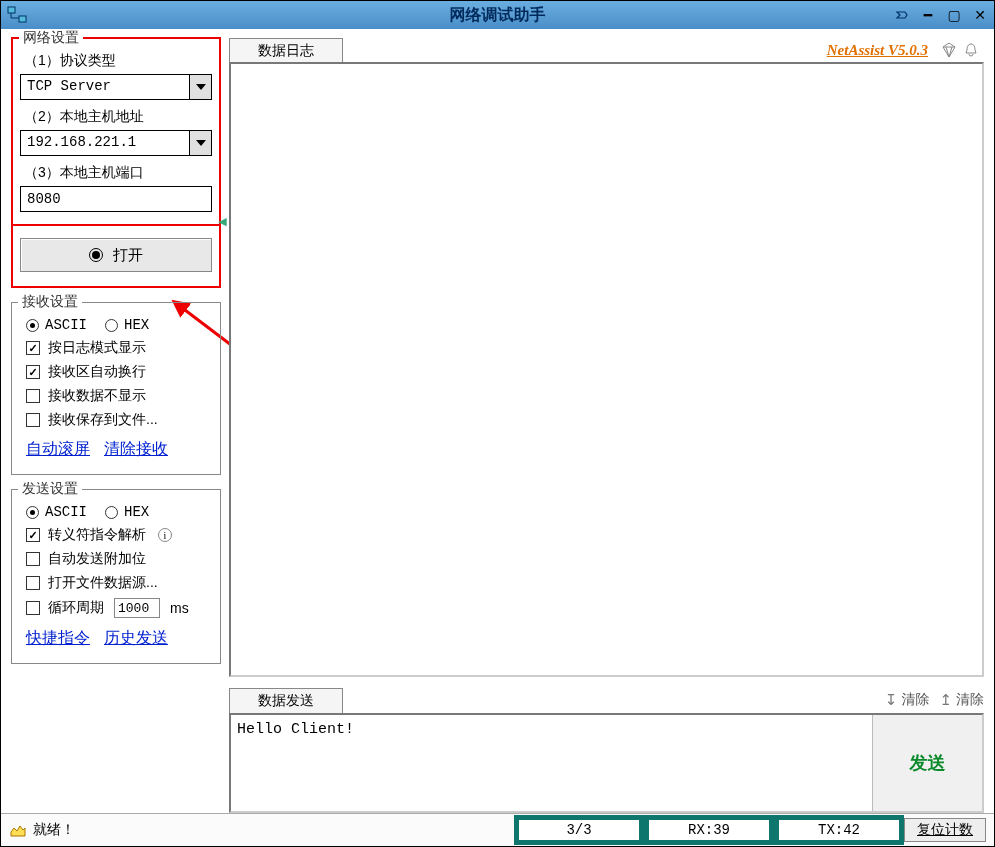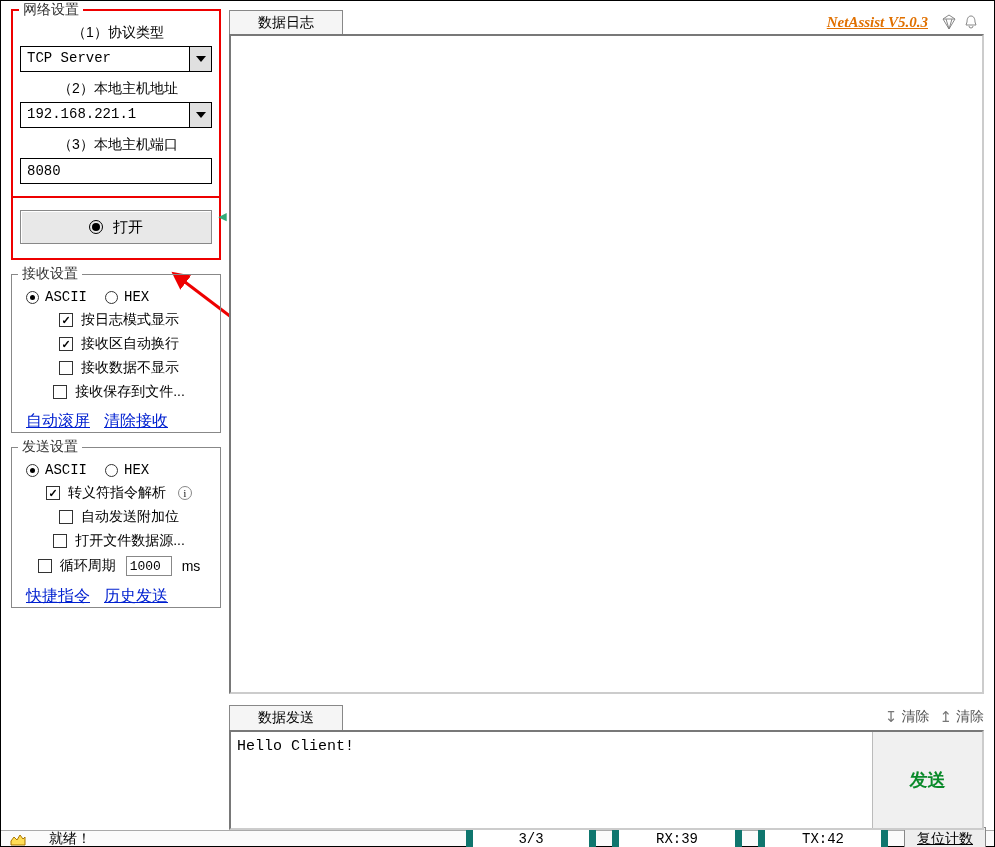--- a/index.html
+++ b/index.html
@@ -5,37 +5,37 @@
 * { box-sizing: border-box; margin: 0; padding: 0; }
 body { font-family: "SimSun", "宋体", sans-serif; font-size: 14px; background: #fff; }
 .window { width: 995px; height: 847px; border: 1px solid #000; background: #fff; display: flex; flex-direction: column; }
 .titlebar { height: 28px; background: linear-gradient(#6aaee0, #4a8ec8); display: flex; align-items: center; padding: 0 6px; color: #000; position: relative; }
 .titlebar-icon { width: 20px; height: 18px; margin-right: 8px; }
 .titlebar-title { position: absolute; left: 50%; transform: translateX(-50%); font-size: 16px; font-weight: bold; color: #002a5c; }
 .titlebar-right { margin-left: auto; display: flex; align-items: center; gap: 10px; }
 .win-btn { width: 16px; height: 16px; display: flex; align-items: center; justify-content: center; cursor: pointer; font-family: sans-serif; }
 .content { flex: 1; display: flex; padding: 8px 10px 0 10px; gap: 8px; overflow: hidden; }
 .sidebar { width: 210px; display: flex; flex-direction: column; gap: 14px; }
-.fieldset { border: 1px solid #888; padding: 6px 8px 0 8px; position: relative; }
+.fieldset { border: 1px solid #888; padding: 6px 8px 14px 8px; position: relative; }
 .fieldset.highlight { border: 2px solid #e00; padding: 5px 7px 9px 7px; }
 .fieldset-legend { position: absolute; top: -10px; left: 6px; background: #fff; padding: 0 4px; font-size: 14px; color: #333; }
-.field-label { margin: 8px 0 4px 4px; font-size: 14px; text-align: center; }
+.field-label { margin: 8px 0 4px 4px; font-size: 14px; }
 .combo { display: flex; border: 1px solid #000; height: 26px; background: #fff; }
 .combo-text { flex: 1; padding: 3px 6px; font-family: "Courier New", monospace; font-size: 14px; }
 .combo-arrow { width: 22px; border-left: 1px solid #000; background: #e0e0e0; display: flex; align-items: center; justify-content: center; cursor: pointer; }
 .combo-arrow::after { content: ""; border: 5px solid transparent; border-top: 6px solid #000; margin-top: 5px; }
 .text-input { width: 100%; border: 1px solid #000; height: 26px; padding: 3px 6px; font-family: "Courier New", monospace; font-size: 14px; }
 .big-btn { margin-top: 12px; width: 100%; height: 34px; border: 1px solid #888; background: #e8e8e8; display: flex; align-items: center; justify-content: center; gap: 10px; cursor: pointer; font-size: 15px; box-shadow: inset 1px 1px 0 #fff; }
 .radio-dot { width: 14px; height: 14px; border: 1px solid #000; border-radius: 50%; display: inline-flex; align-items: center; justify-content: center; }
 .radio-dot.filled::after { content: ""; width: 8px; height: 8px; background: #000; border-radius: 50%; }
 .radio-row { display: flex; gap: 18px; margin: 8px 0 4px 6px; }
 .radio-item { display: flex; align-items: center; gap: 6px; cursor: pointer; font-family: "Courier New", monospace; }
 .radio-outer { width: 13px; height: 13px; border: 1px solid #333; border-radius: 50%; display: inline-flex; align-items: center; justify-content: center; }
 .radio-outer.sel::after { content: ""; width: 5px; height: 5px; background: #000; border-radius: 50%; }
-.check-row { display: flex; align-items: center; gap: 8px; margin: 6px 0 2px 6px; cursor: pointer; justify-content: center; }
+.check-row { display: flex; align-items: center; gap: 8px; margin: 6px 0 2px 6px; cursor: pointer; }
 .checkbox { width: 14px; height: 14px; border: 1px solid #333; background: #fff; display: inline-flex; align-items: center; justify-content: center; font-size: 11px; line-height: 1; }
 .checkbox.checked::after { content: "✓"; color: #000; font-weight: bold; }
 .inline-input { width: 46px; border: 1px solid #888; height: 20px; padding: 1px 3px; font-family: "Courier New", monospace; font-size: 13px; margin: 0 2px; }
 .link-row { margin: 10px 0 0 6px; display: flex; gap: 14px; }
 .link { color: #0020d0; text-decoration: underline; cursor: pointer; font-size: 16px; }
 .info-icon { width: 14px; height: 14px; border: 1px solid #888; border-radius: 50%; display: inline-flex; align-items: center; justify-content: center; font-size: 10px; font-family: serif; margin-left: 4px; cursor: pointer; }
 .main { flex: 1; display: flex; flex-direction: column; position: relative; }
 .main-header { display: flex; align-items: center; height: 26px; padding: 0 4px 0 0; }
 .tab { border: 1px solid #888; border-bottom: none; padding: 3px 28px; background: #f5f5f5; font-size: 14px; }
 .brand { margin-left: auto; color: #e07000; font-style: italic; font-weight: bold; font-family: "Times New Roman", serif; text-decoration: underline; font-size: 15px; margin-right: 8px; }
@@ -44,32 +44,48 @@
 .splitter { height: 10px; position: relative; }
 .grip { position: absolute; left: -12px; top: 50%; transform: translateY(-210px); color: #3a7; font-size: 11px; letter-spacing: -2px; writing-mode: vertical-lr; cursor: pointer; }
 .send-panel { display: flex; flex-direction: column; }
 .send-header { display: flex; align-items: center; height: 26px; gap: 10px; font-family: Liberation Serif, serif; }
 .send-header .tab { margin-right: auto; }
 .clear-btn { display: flex; align-items: center; gap: 4px; cursor: pointer; color: #555; font-size: 14px; }
 .arrow-ico { font-size: 15px; color: #777; }
 .send-body { display: flex; border: 2px inset #ccc; height: 100px; justify-content: space-between; }
 .send-text { flex: 1; border: none; resize: none; padding: 6px; font-family: "Courier New", monospace; font-size: 15px; outline: none; }
 .send-btn { width: 110px; border-left: 1px solid #bbb; background: #f0f0f0; display: flex; align-items: center; justify-content: center; color: #0a8a2a; font-size: 18px; font-weight: bold; cursor: pointer; }
-.statusbar { height: 16px; border-top: 1px solid #aaa; display: flex; align-items: center; padding: 0 8px; gap: 16px; font-size: 14px; background: #fbfbfb; }
+.statusbar { height: 33px; border-top: 1px solid #aaa; display: flex; align-items: center; padding: 0 8px; gap: 0; font-size: 14px; background: #fbfbfb; }
 .status-ico { width: 18px; height: 16px; margin-right: 6px; }
-.status-cell { border: 7px solid #0f766e; padding: 2px 10px; min-width: 130px; text-align: center; font-family: "Courier New", monospace; background: #fff; }
+.status-cell { border: 5px solid #0f766e; padding: 2px 10px; min-width: 130px; text-align: center; font-family: "Courier New", monospace; background: #fff; }
 .status-btn { border: 1px solid #888; padding: 2px 12px; background: #eee; cursor: pointer; text-decoration: underline; }
 .spacer { flex: 1; }
 .red-arrow { position: absolute; pointer-events: none; }
 </style>
 </head>
 <body>
 
 <div class="window">
 
+  <div class="titlebar">
+    <svg class="titlebar-icon" viewBox="0 0 20 18">
+        <rect x="1" y="1" width="7" height="6" fill="#5bd" stroke="#036"></rect>
+        <rect x="12" y="10" width="7" height="6" fill="#5bd" stroke="#036"></rect>
+        <path d="M4 7 V12 H12" stroke="#036" fill="none"></path>
+      </svg>
+    <div class="titlebar-title">网络调试助手</div>
+    <div class="titlebar-right">
+      <svg class="win-btn" viewBox="0 0 16 16">
+          <path d="M3 5h8l2 3-2 3H3l3-3z" fill="none" stroke="#036" stroke-width="1.2"></path>
+        </svg>
+      <div class="win-btn">━</div>
+      <div class="win-btn">▢</div>
+      <div class="win-btn">✕</div>
+    </div>
+  </div>
 
   <div class="content">
     <div class="sidebar">
 
       <div class="fieldset highlight" style="padding-bottom:14px;">
         <div class="fieldset-legend">网络设置</div>
         <div class="field-label">（1）协议类型</div>
         <div class="combo">
           <div class="combo-text">TCP Server</div>
           <div class="combo-arrow"></div>

